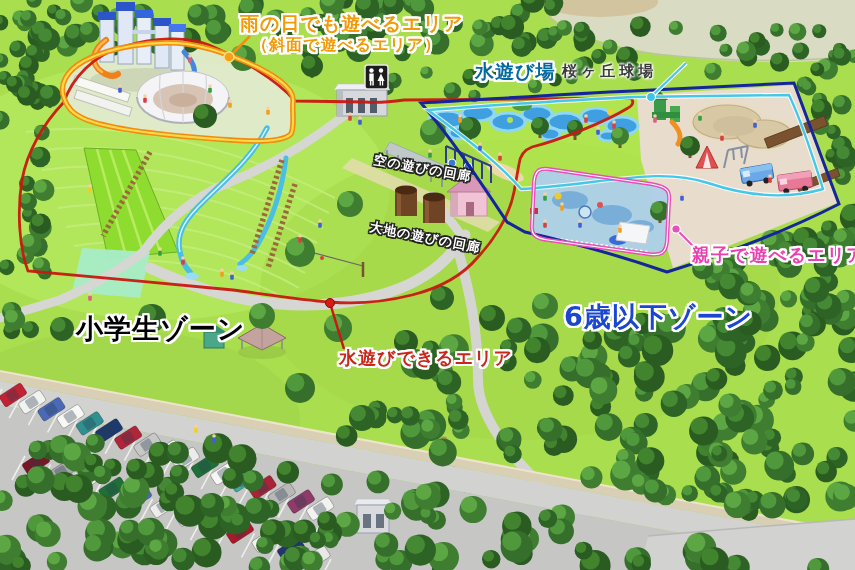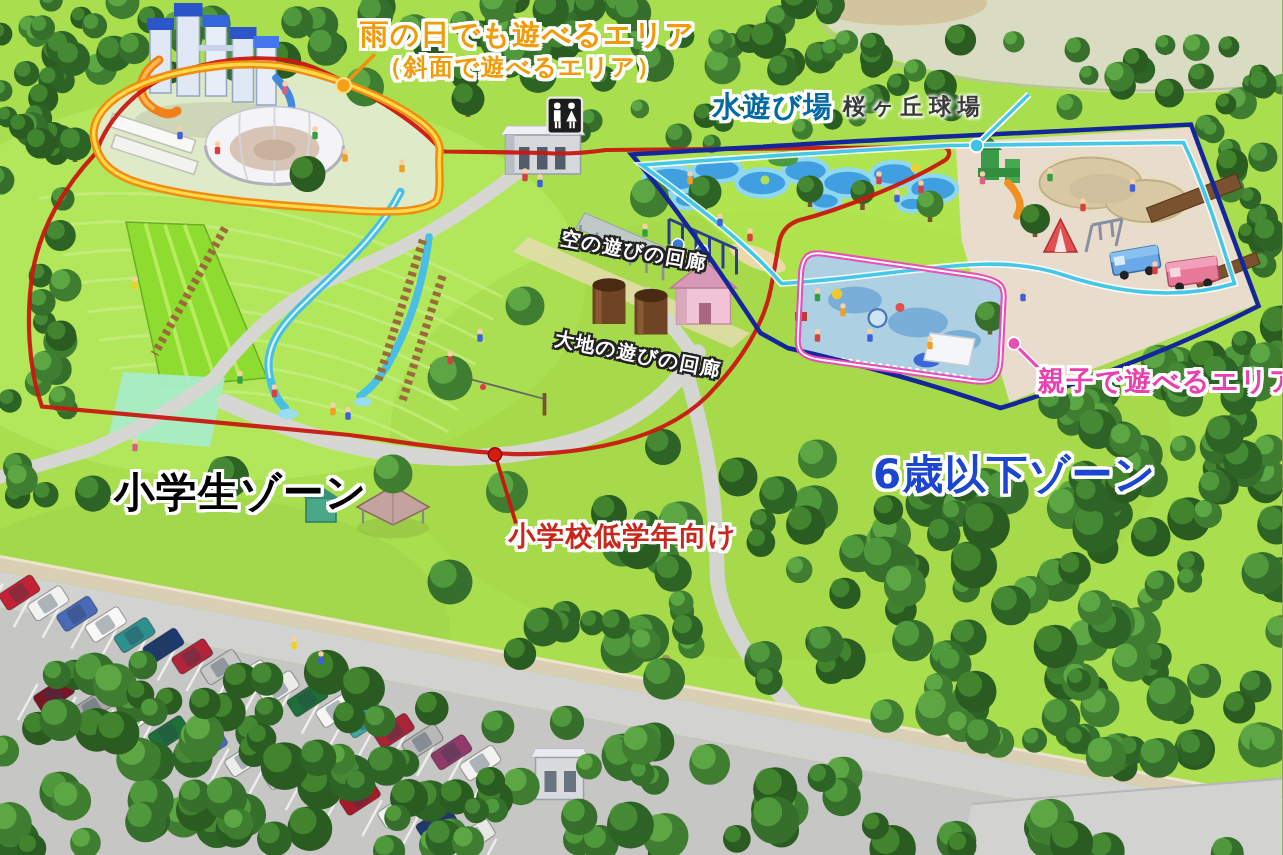--- a/index.html
+++ b/index.html
@@ -1481,16 +1481,16 @@
       </g>
 </svg>
 
   <div class="lbl ow" style="left:240px;top:14px;font-size:19px;color:#f29a08;">雨の日でも遊べるエリア</div>
   <div class="lbl ow" style="left:252px;top:37px;font-size:16px;color:#f29a08;">（斜面で遊べるエリア）</div>
   <div class="lbl og" style="left:562px;top:16px;font-size:15px;color:#3a3a3a;letter-spacing:4px;margin-top:48px;">桜ヶ丘球場</div>
   <div class="lbl ow" style="left:475px;top:62px;font-size:19px;color:#0369a1;">水遊び場</div>
   <div class="lbl ob" style="left:375px;top:153px;font-size:13px;color:#fff;transform:rotate(10deg);transform-origin:left top;">空の遊びの回廊</div>
   <div class="lbl ob" style="left:371px;top:220px;font-size:13px;color:#fff;transform:rotate(11deg);transform-origin:left top;">大地の遊びの回廊</div>
   <div class="lbl ow" style="left:692px;top:246px;font-size:18px;color:#ea3fae;">親子で遊べるエリア</div>
-  <div class="lbl ow" style="left:582px;top:303px;font-size:27px;color:#1b46d0;">6歳以下ゾーン</div>
+  <div class="lbl ow" style="left:564px;top:303px;font-size:27px;color:#1b46d0;">6歳以下ゾーン</div>
   <div class="lbl ow" style="left:76px;top:315px;font-size:27px;color:#000000;">小学生ゾーン</div>
-  <div class="lbl ow" style="left:339px;top:349px;font-size:18px;color:#c8281c;">小学校低学年向け</div>
+  <div class="lbl ow" style="left:339px;top:349px;font-size:18px;color:#c8281c;">水遊びできるエリア</div>
 </div>
 
 </body></html>

